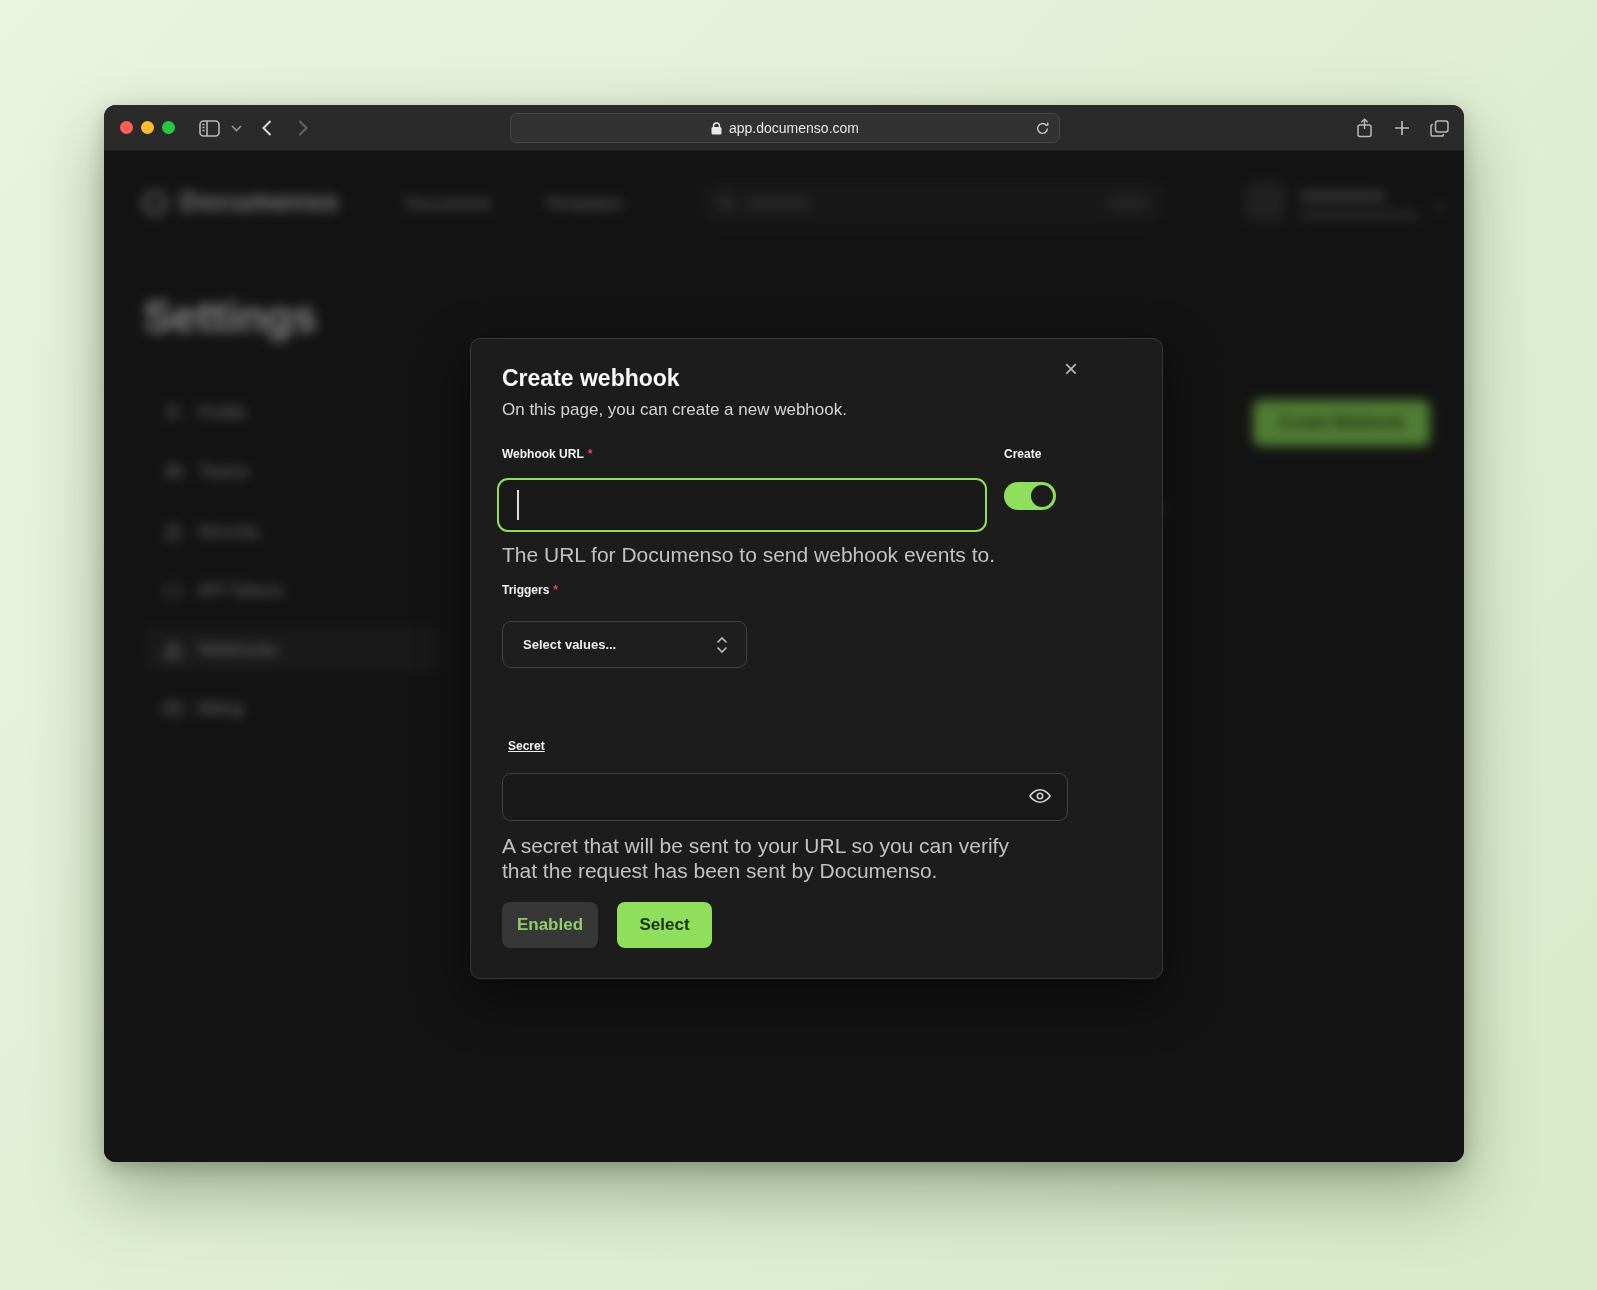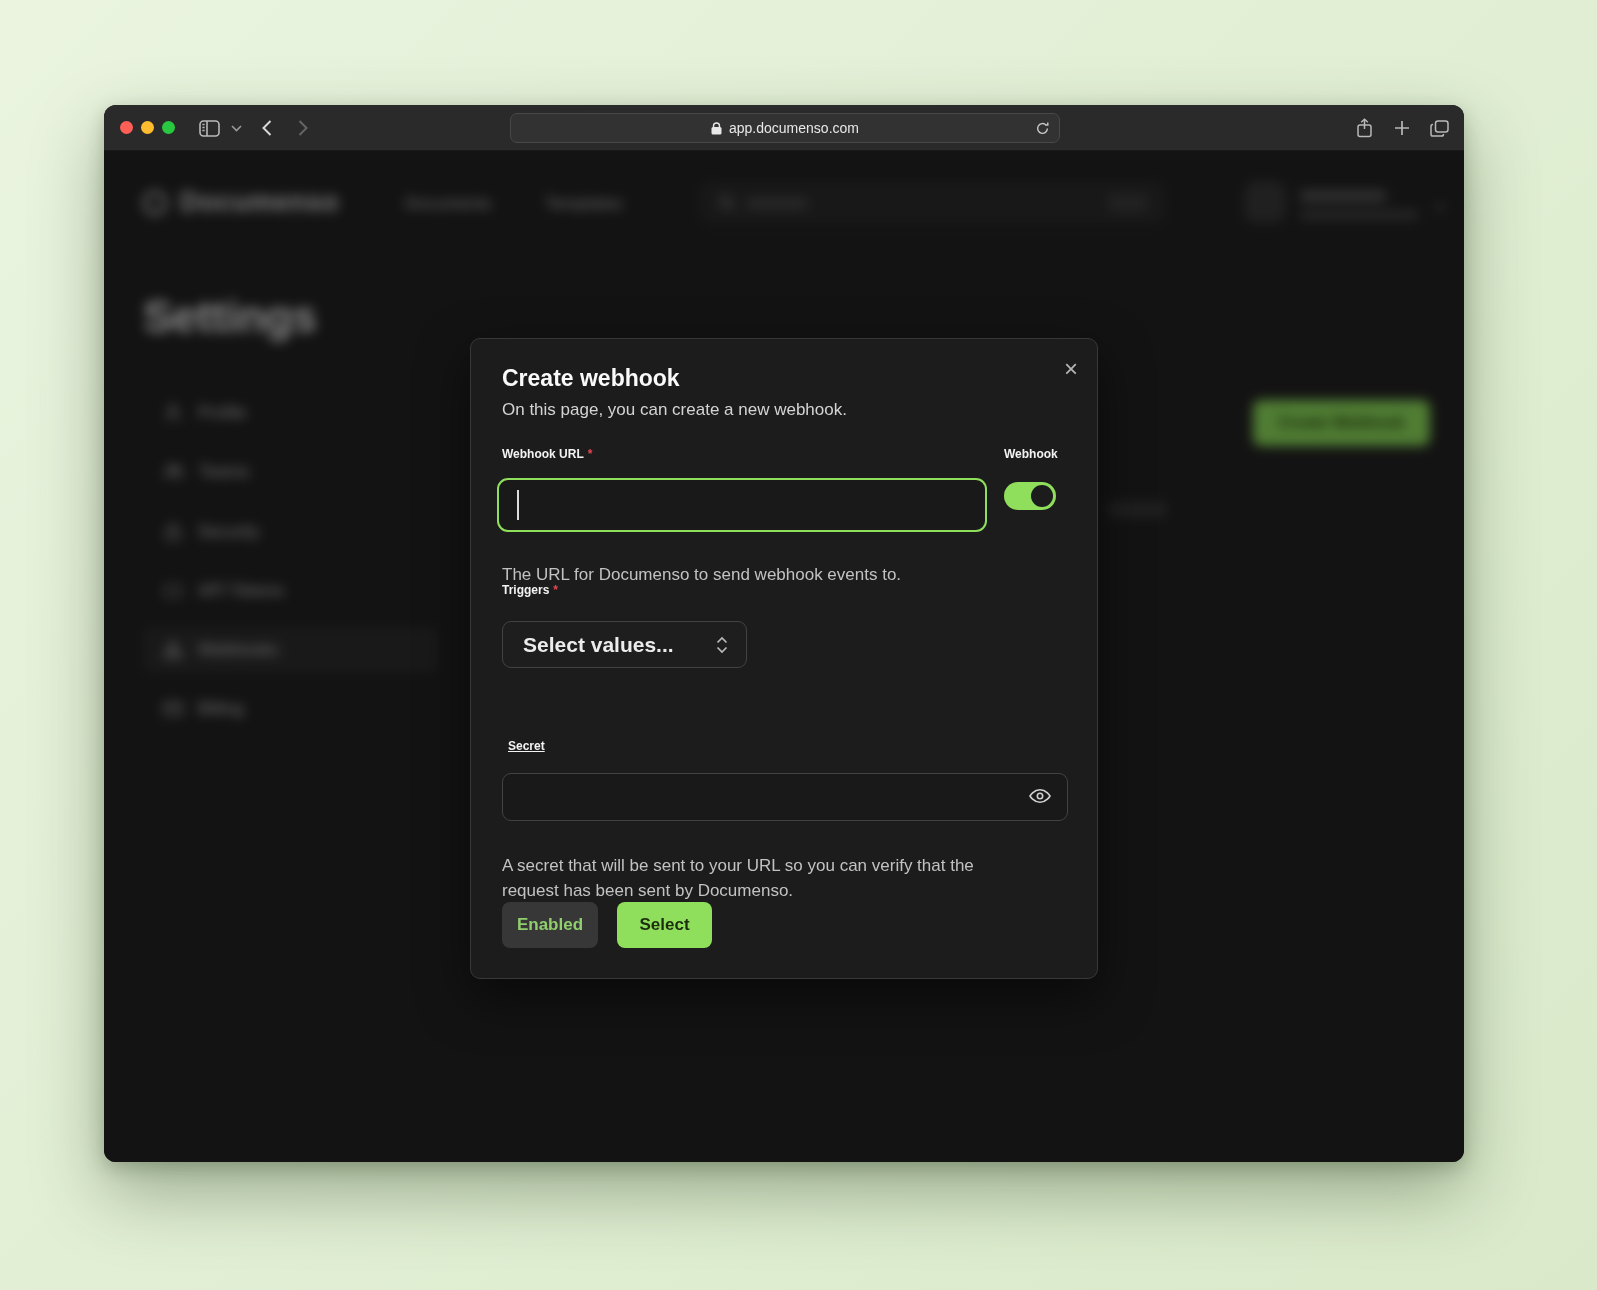--- a/index.html
+++ b/index.html
@@ -60,21 +60,21 @@
   .side-item svg { flex:0 0 auto; color:#c4c4c4; }
   .bg-primary-btn {
     position:absolute; left:1149px; top:249px; width:177px; height:46px; border-radius:8px;
     display:flex; align-items:center; justify-content:center;
     font-size:16px; font-weight:700;
   }
   .bg-table-blob { position:absolute; left:1004px; top:351px; width:58px; height:15px; background:#484848; border-radius:3px; opacity:.65; }
   .dim-overlay { position:absolute; inset:0; background:rgba(0,0,0,.44); }
   
   .modal {
-    position:absolute; left:366px; top:233px; width:628px; height:641px;
+    position:absolute; left:366px; top:233px; width:693px; height:641px;
     background:#1c1c1c; border:1px solid #383838; border-radius:10px;
     box-shadow:0 18px 50px rgba(0,0,0,.5);
     color:#e8e8e8;
   }
   .m-title { position:absolute; left:31px; top:26px; font-size:23px; font-weight:700; color:#fafafa; }
   .m-close { position:absolute; left:586px; top:16px; width:28px; height:28px; border:none; background:none; color:#b4b4b4; font-size:24px; line-height:28px; text-align:center; cursor:pointer; font-family:inherit; }
   .m-desc { position:absolute; left:31px; top:61px; font-size:17px; color:#d4d4d4; }
   .f-label { position:absolute; font-size:12px; font-weight:700; color:#f3f3f3; }
   .req { color:#e5484d; font-weight:700; margin-left:4px; }
   .url-input {
@@ -82,27 +82,27 @@
     background:#191919; border:2.5px solid #8fdf5c; border-radius:11px;
     color:#eee; font-size:17px; padding:0 18px; outline:none; font-family:inherit;
   }
   .caret { position:absolute; left:46px; top:151px; width:2px; height:30px; background:#dcdcdc; animation:blink 1.2s step-end infinite; }
   @keyframes blink { 50% { opacity:0; } }
   .toggle {
     position:absolute; left:533px; top:143px; width:52px; height:28px;
     background:#8fdf5c; border-radius:14px; border:none; cursor:pointer;
   }
   .toggle .knob { position:absolute; right:3px; top:3px; width:22px; height:22px; border-radius:50%; background:#1c1c1c; }
-  .helper { position:absolute; left:31px; font-size:17px; color:#c2c2c2; line-height:25px;margin-top:20px; }
+  .helper { position:absolute; left:31px; font-size:21px; color:#c2c2c2; line-height:25px; }
   .select-box {
     position:absolute; left:31px; top:282px; width:245px; height:47px;
     background:#1e1e1e; border:1px solid #424242; border-radius:9px;
     display:flex; align-items:center; padding:0 18px 0 20px; cursor:pointer;
   }
-  .select-box .sel-text { font-size:21px; font-weight:600; color:#ececec; flex:1; }
+  .select-box .sel-text { font-size:13px; font-weight:600; color:#ececec; flex:1; }
   .select-box svg { color:#b9b9b9; }
   .secret-input {
     position:absolute; left:31px; top:434px; width:566px; height:48px;
     background:#191919; border:1px solid #424242; border-radius:9px;
     color:#eee; font-size:17px; padding:0 48px 0 16px; outline:none; font-family:inherit;
   }
   .eye-btn { position:absolute; left:554px; top:446px; width:30px; height:24px; background:none; border:none; color:#cfcfcf; cursor:pointer; }
   .btn { position:absolute; top:563px; height:46px; border:none; border-radius:8px; font-size:17px; font-weight:700; cursor:pointer; font-family:inherit; }
   .btn-cancel { left:31px; width:96px; background:#373737; color:#90ce6e; }
   .btn-create { left:146px; width:95px; }
@@ -268,21 +268,21 @@
   </div>
 
   <div class="modal">
     <h2 class="m-title">Create webhook</h2>
     <button class="m-close">×</button>
     <p class="m-desc">On this page, you can create a new webhook.</p>
 
     <div class="f-label" style="left:31px; top:108px;">
       <span>Webhook URL</span><span class="req">*</span>
     </div>
-    <div class="f-label" style="left:533px; top:108px;">Webhook</div>
+    <div class="f-label" style="left:533px; top:108px;">Create</div>
 
     <input class="url-input" type="text" value="" style="">
     <div class="caret"></div>
 
     <button class="toggle" aria-checked="true">
       <span class="knob"></span>
     </button>
 
     <div class="helper" style="top:203px;">The URL for Documenso to send webhook events to.</div>
 

